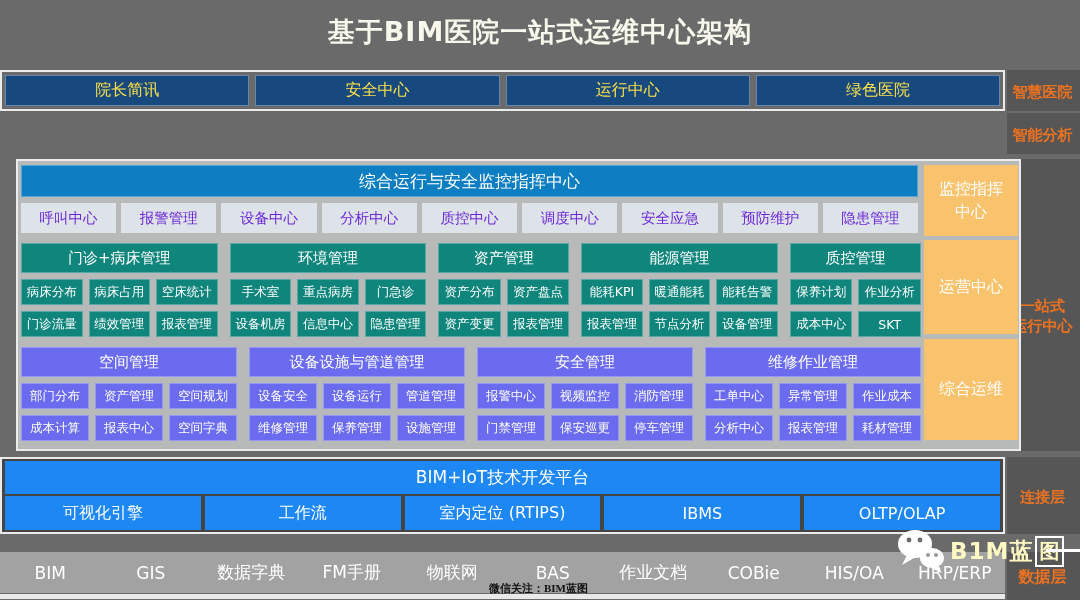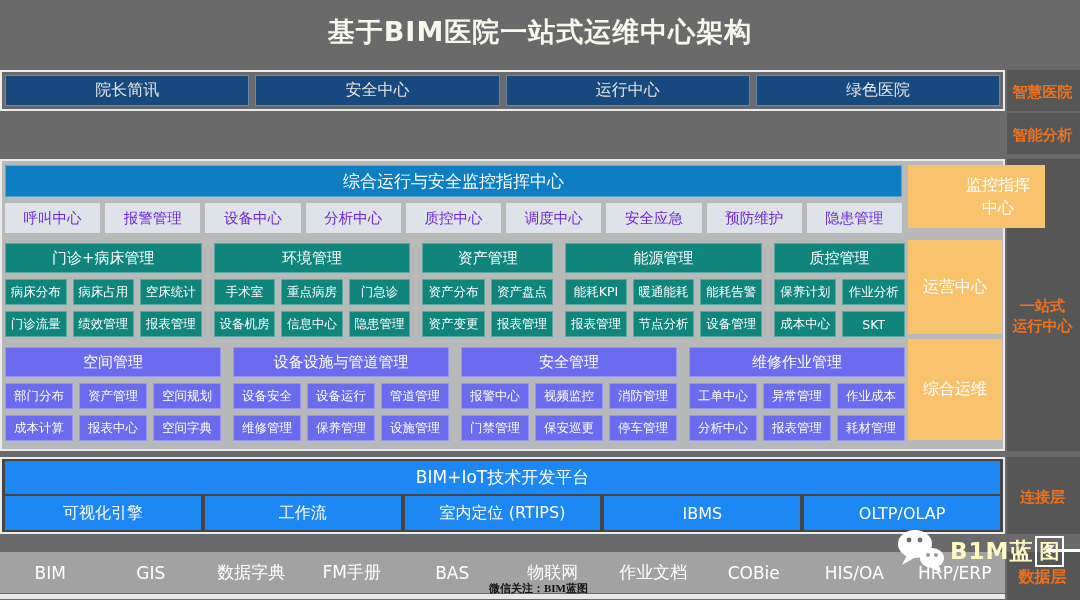--- a/index.html
+++ b/index.html
@@ -30,29 +30,29 @@
 
   
   .strip {
     position:absolute; left:0; width:1005px; height:41px;
     border:2px solid #ebebeb; background:#6a6a6a; box-sizing:border-box;
     display:flex; gap:6px; padding:3px;
   }
   .strip1 { top:70px; } .strip2 { top:113px; }
   .box {
     flex:1; display:flex; align-items:center; justify-content:center;
-    color:#e5e5e5; font-size:16px; border:1px solid rgba(255,255,255,.35);
+    color:#fde047; font-size:16px; border:1px solid rgba(255,255,255,.35);
     box-sizing:border-box;
   }
   .navy  { background:#17497e; }
   .green { background:#0d7c38; }
 
   
   .panel {
-    position:absolute; left:0; top:159px; width:1005px; height:292px;
+    position:absolute; left:16px; top:159px; width:1005px; height:292px;
     background:#b7bab9; border:2px solid #ebebeb; box-sizing:border-box;
   }
   .proc-bar {
     position:absolute; left:3px; top:4px; width:897px; height:32px;
     background:#0d7ec2; color:#fff; font-size:17px;
     display:flex; align-items:center; justify-content:center;
     border:1px solid rgba(255,255,255,.3); box-sizing:border-box;
   }
   .cmd-row { position:absolute; left:3px; top:42px; width:897px; height:30px; display:flex; gap:5px; }
   .cmd-btn {
@@ -75,21 +75,21 @@
     border:1px solid rgba(255,255,255,.3); box-sizing:border-box;
     white-space:nowrap; overflow:hidden;
   }
   .teal-bg   { background:#10857c; }
   .purple-bg { background:#6a6bee; }
   .orange-box {
     position:absolute; left:906px; width:94px; background:#f9c36e;
     color:#fff; font-size:16px; text-align:center; white-space:pre-line;
     display:flex; align-items:center; justify-content:center; line-height:1.4;
   }
-  .ob1 { top:4px;   height:63px;padding-left:43px; }
+  .ob1 { top:4px;   height:71px; }
   .ob2 { top:79px;  height:94px; }
   .ob3 { top:178px; height:101px; }
 
   
   .platform {
     position:absolute; left:0; top:457px; width:1005px; height:77px;
     background:#454545; border:2px solid #ebebeb; box-sizing:border-box;
   }
   .plat-bar {
     position:absolute; left:3px; top:2px; width:995px; height:33px;
@@ -296,22 +296,22 @@
         <div class="plat-box">IBMS</div>
         <div class="plat-box">OLTP/OLAP</div>
       </div>
   </div>
 
   <div class="data-bar">
       <div class="data-item">BIM</div>
       <div class="data-item">GIS</div>
       <div class="data-item">数据字典</div>
       <div class="data-item">FM手册</div>
+      <div class="data-item">物联网</div>
       <div class="data-item">BAS</div>
-      <div class="data-item">物联网</div>
       <div class="data-item">作业文档</div>
       <div class="data-item">COBie</div>
       <div class="data-item">HIS/OA</div>
       <div class="data-item">HRP/ERP</div>
     </div>
   <div class="bottom-line"></div>
 
   <div class="caption">微信关注：BIM蓝图</div>
 
   <div class="watermark">

